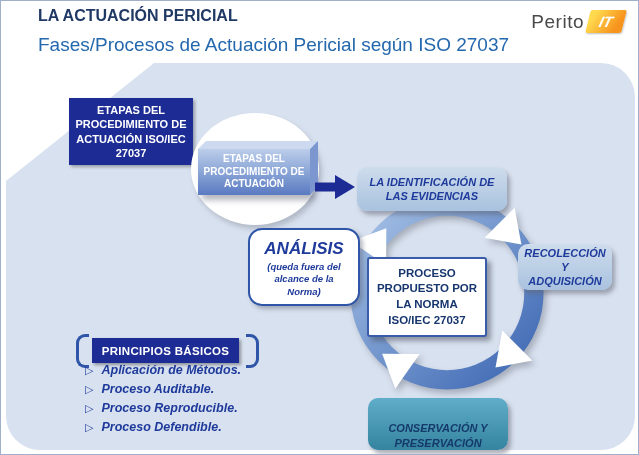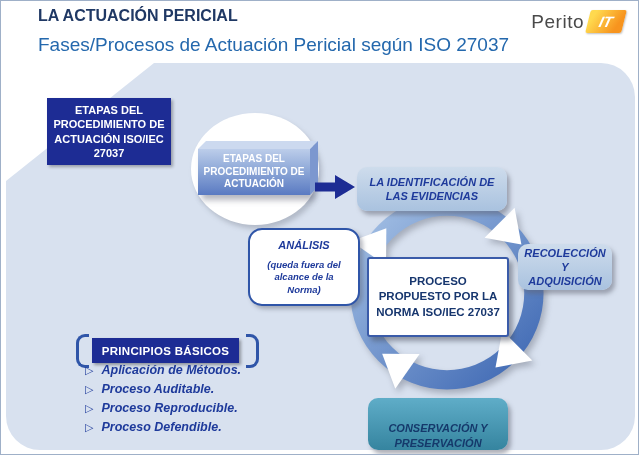--- a/index.html
+++ b/index.html
@@ -10,43 +10,43 @@
   .title{position:absolute;left:37px;top:6px;font-size:16px;font-weight:bold;color:#1f3864;}
   .subtitle{position:absolute;left:37px;top:33px;font-size:19px;color:#2468ad;}
   .logo{position:absolute;right:14px;top:9px;display:flex;align-items:center;}
   .logo-text{font-size:19px;font-weight:normal;color:#4a4a4a;letter-spacing:.5px;}
   .logo-badge{margin-left:4px;width:36px;height:23px;background:linear-gradient(115deg,#ffd94e 15%,#f7941e 80%);transform:skewX(-14deg);display:flex;align-items:center;justify-content:center;font-size:15px;font-weight:bold;font-style:italic;color:#ffffff;border-radius:2px;box-shadow:1px 1px 2px rgba(0,0,0,.25);}
 
   
   .panel{position:absolute;left:5px;top:62px;width:629px;height:387px;background:#d8e1ef;border-radius:34px;clip-path:polygon(148px 0,100% 0,100% 100%,0 100%,0 118px);}
 
   
-  .badge{position:absolute;left:46px;top:97px;width:124px;padding:5px 3px;background:#1d2c94;color:#fff;font-size:11px;font-weight:bold;text-align:center;line-height:1.3;box-shadow:2px 2px 3px rgba(0,0,0,.3);box-sizing:border-box;}
+  .badge{position:absolute;left:68px;top:97px;width:124px;padding:5px 3px;background:#1d2c94;color:#fff;font-size:11px;font-weight:bold;text-align:center;line-height:1.3;box-shadow:2px 2px 3px rgba(0,0,0,.3);box-sizing:border-box;}
 
   
   .ellipse{position:absolute;left:190px;top:112px;width:128px;height:112px;border-radius:50%;background:#ffffff;box-shadow:3px 4px 5px rgba(110,115,130,.35);}
   .box3d{position:absolute;left:197px;top:148px;width:112px;height:46px;background:linear-gradient(180deg,#bccdea 0%,#8fa9d8 45%,#5a7ac2 100%);display:flex;align-items:center;justify-content:flex-end;text-align:center;color:#ffffff;font-size:10px;font-weight:bold;line-height:1.25;box-shadow:4px 5px 6px rgba(90,95,115,.45);}
   .box3d::before{content:"";position:absolute;left:0;top:-8px;width:calc(100% + 8px);height:8px;background:#ccd9ef;clip-path:polygon(8px 0,100% 0,calc(100% - 8px) 100%,0 100%);}
   .box3d::after{content:"";position:absolute;right:-8px;top:-8px;width:8px;height:calc(100% + 8px);background:#7c97cf;clip-path:polygon(100% 0,100% calc(100% - 8px),0 100%,0 8px);}
 
   .flow-arrow{position:absolute;left:314px;top:173px;width:40px;height:26px;background:#1d2c94;clip-path:polygon(0 33%,50% 33%,50% 4%,100% 50%,50% 96%,50% 67%,0 67%);}
 
   
   .cycle{position:absolute;left:334px;top:180px;width:224px;height:224px;filter:drop-shadow(3px 4px 3px rgba(90,95,110,.4));}
 
   
   .phase{position:absolute;border-radius:10px;display:flex;align-items:center;justify-content:center;text-align:center;color:#1e3a9b;font-weight:bold;font-style:italic;font-size:11px;line-height:1.3;background:linear-gradient(180deg,#cedcec,#a9c2df);box-shadow:3px 4px 4px rgba(95,100,115,.5);padding:0 6px;box-sizing:border-box;}
   .identificacion{left:356px;top:166px;width:150px;height:44px;}
   .recoleccion{left:517px;top:243px;width:94px;height:46px;}
   .conservacion{left:367px;top:397px;width:140px;height:52px;background:linear-gradient(180deg,#5fadc8,#35849f);color:#15396b;align-items:flex-end;}
 
-  .center-box{position:absolute;left:366px;top:256px;width:142px;height:80px;background:#ffffff;border:2px solid #3a5ba9;border-radius:3px;box-shadow:4px 4px 5px rgba(70,75,90,.5);display:flex;align-items:center;justify-content:center;text-align:center;color:#17366e;font-weight:bold;font-size:11.5px;line-height:1.35;padding:0 6px;box-sizing:border-box;}
+  .center-box{position:absolute;left:366px;top:256px;width:120px;height:80px;background:#ffffff;border:2px solid #3a5ba9;border-radius:3px;box-shadow:4px 4px 5px rgba(70,75,90,.5);display:flex;align-items:center;justify-content:center;text-align:center;color:#17366e;font-weight:bold;font-size:11.5px;line-height:1.35;padding:0 6px;box-sizing:border-box;}
 
   .analisis{position:absolute;left:247px;top:227px;width:112px;height:78px;background:#ffffff;border:2px solid #2f55a8;border-radius:14px;box-shadow:3px 3px 4px rgba(95,100,115,.45);box-sizing:border-box;padding:9px 12px 0;text-align:center;color:#1e3a9b;font-style:italic;font-weight:bold;}
-  .analisis-title{font-size:11px;margin-bottom:8px;}
+  .analisis-title{font-size:17px;margin-bottom:2px;}
   .analisis-note{font-size:9.5px;line-height:1.3;}
 
   
   .bracket{position:absolute;width:13px;height:34px;border:3px solid #2f55a8;box-sizing:border-box;background:transparent;}
   .bracket-left{left:75px;top:333px;border-right:none;border-radius:9px 0 0 9px;}
   .bracket-right{left:245px;top:333px;border-left:none;border-radius:0 9px 9px 0;}
   .principios-title{position:absolute;left:91px;top:337px;width:147px;height:25px;background:#1d2c94;color:#fff;font-size:11.5px;font-weight:bold;display:flex;align-items:center;justify-content:center;box-shadow:2px 2px 3px rgba(0,0,0,.35);letter-spacing:.3px;}
   .principios-list{position:absolute;left:84px;top:362px;width:250px;}
   .p-item{display:flex;align-items:baseline;margin-bottom:5px;color:#1e3a9b;}
   .p-bullet{font-size:11px;margin-right:8px;flex:0 0 auto;}

